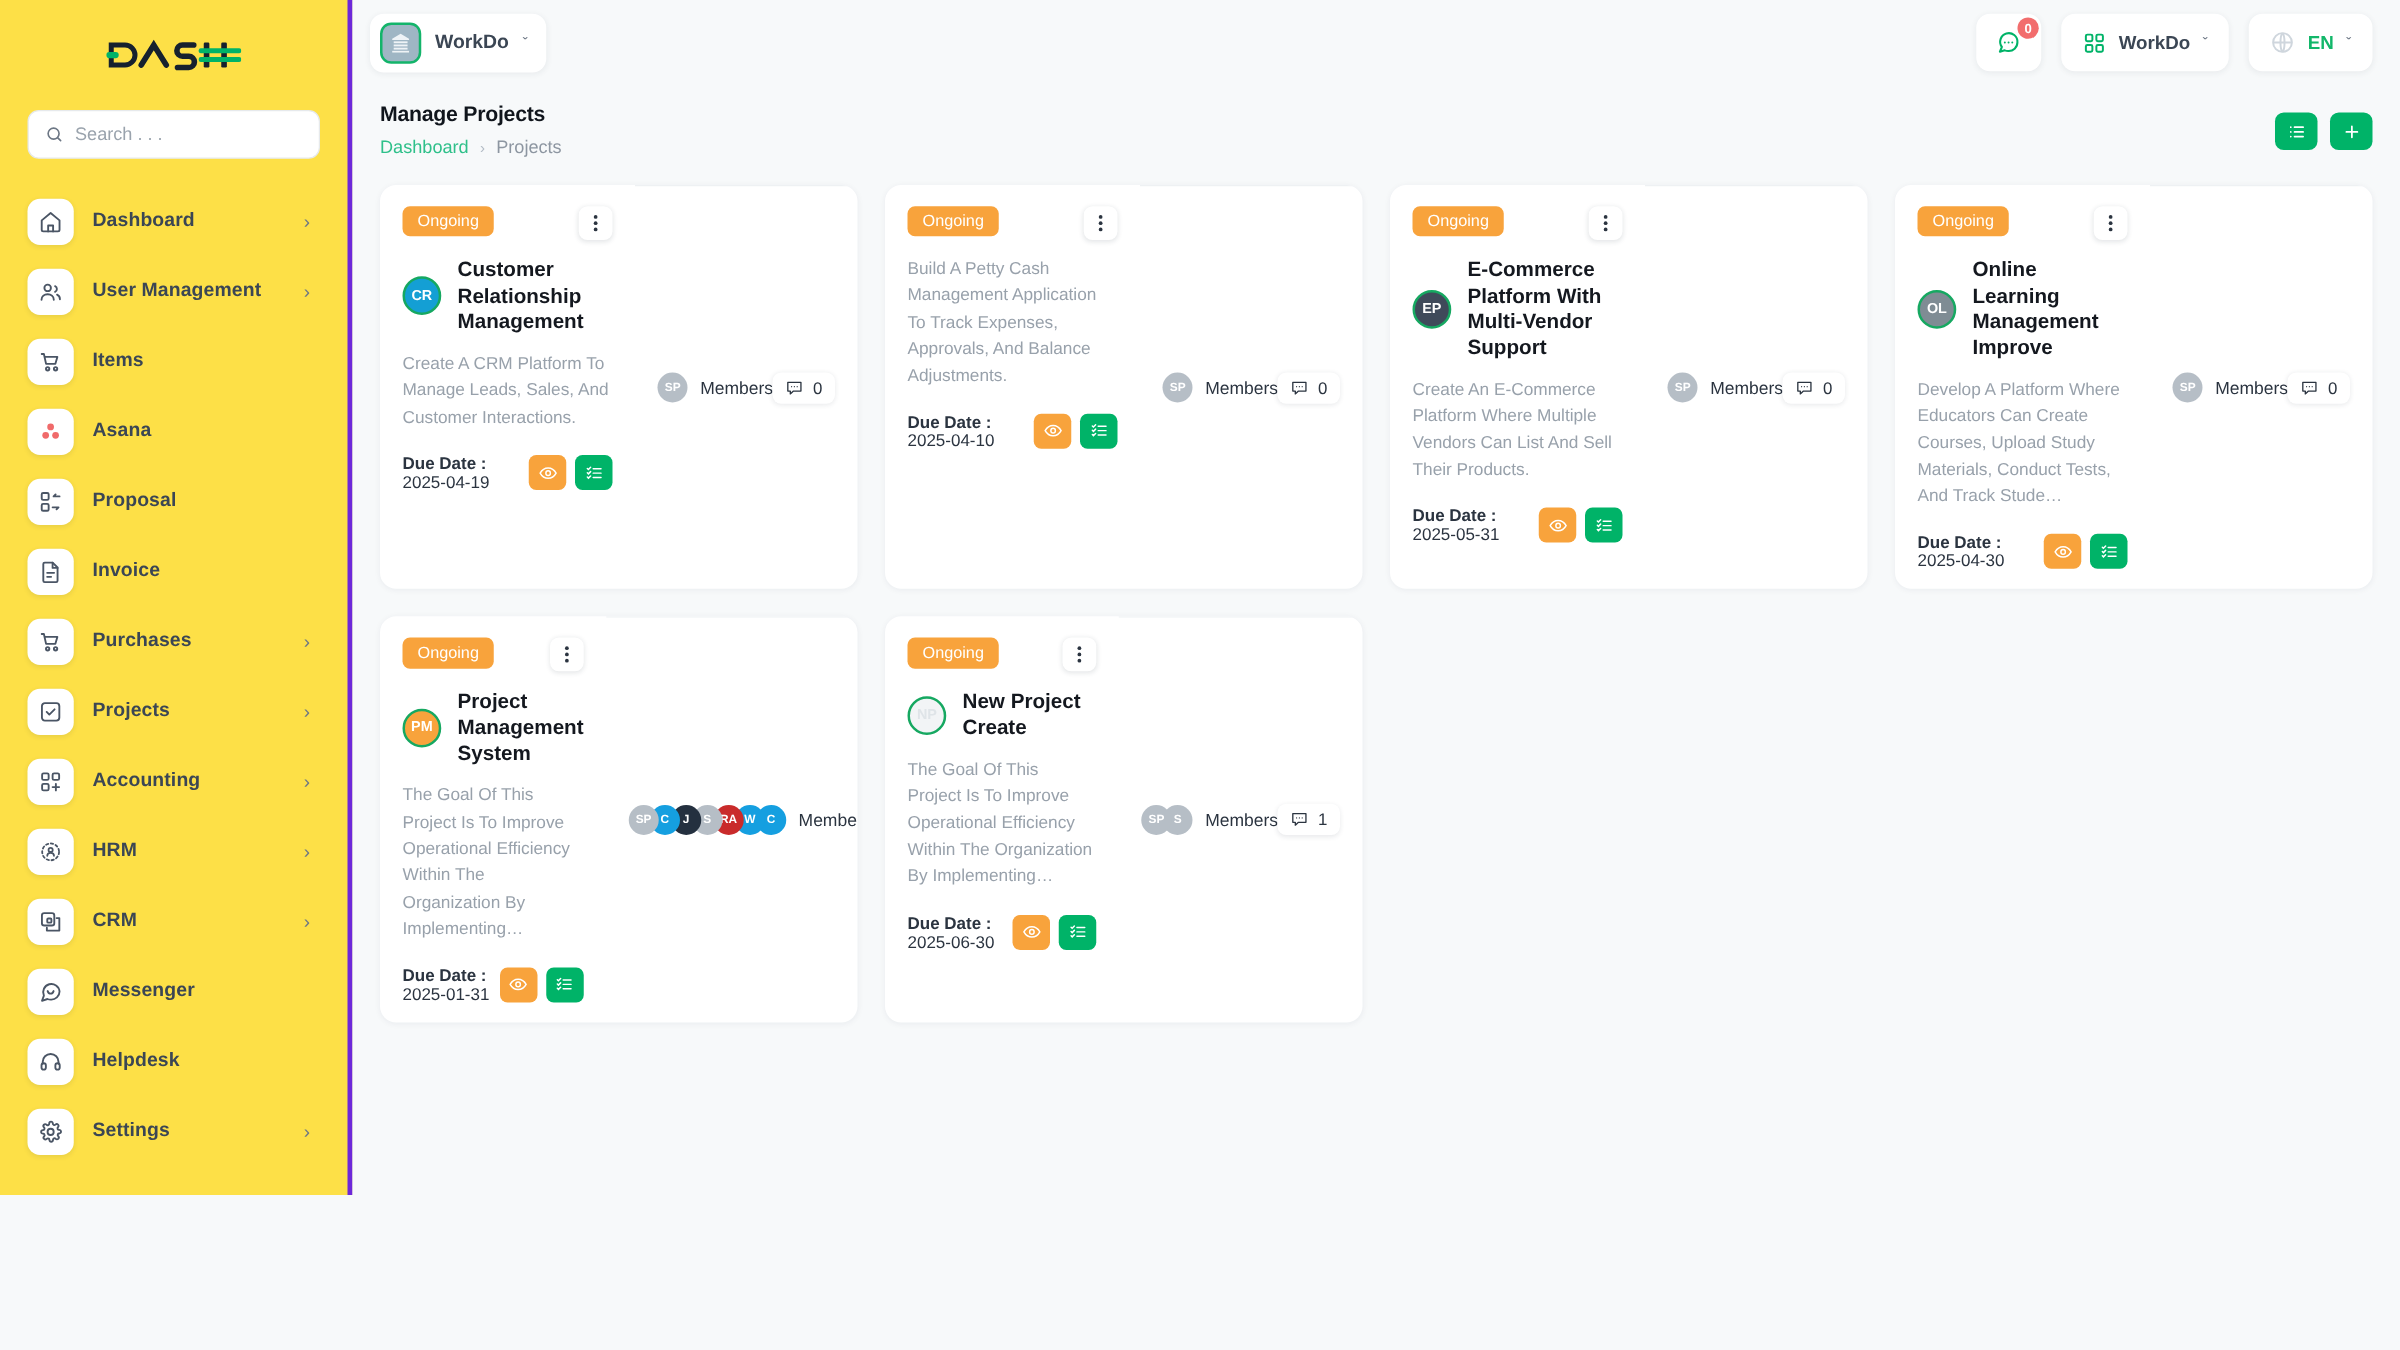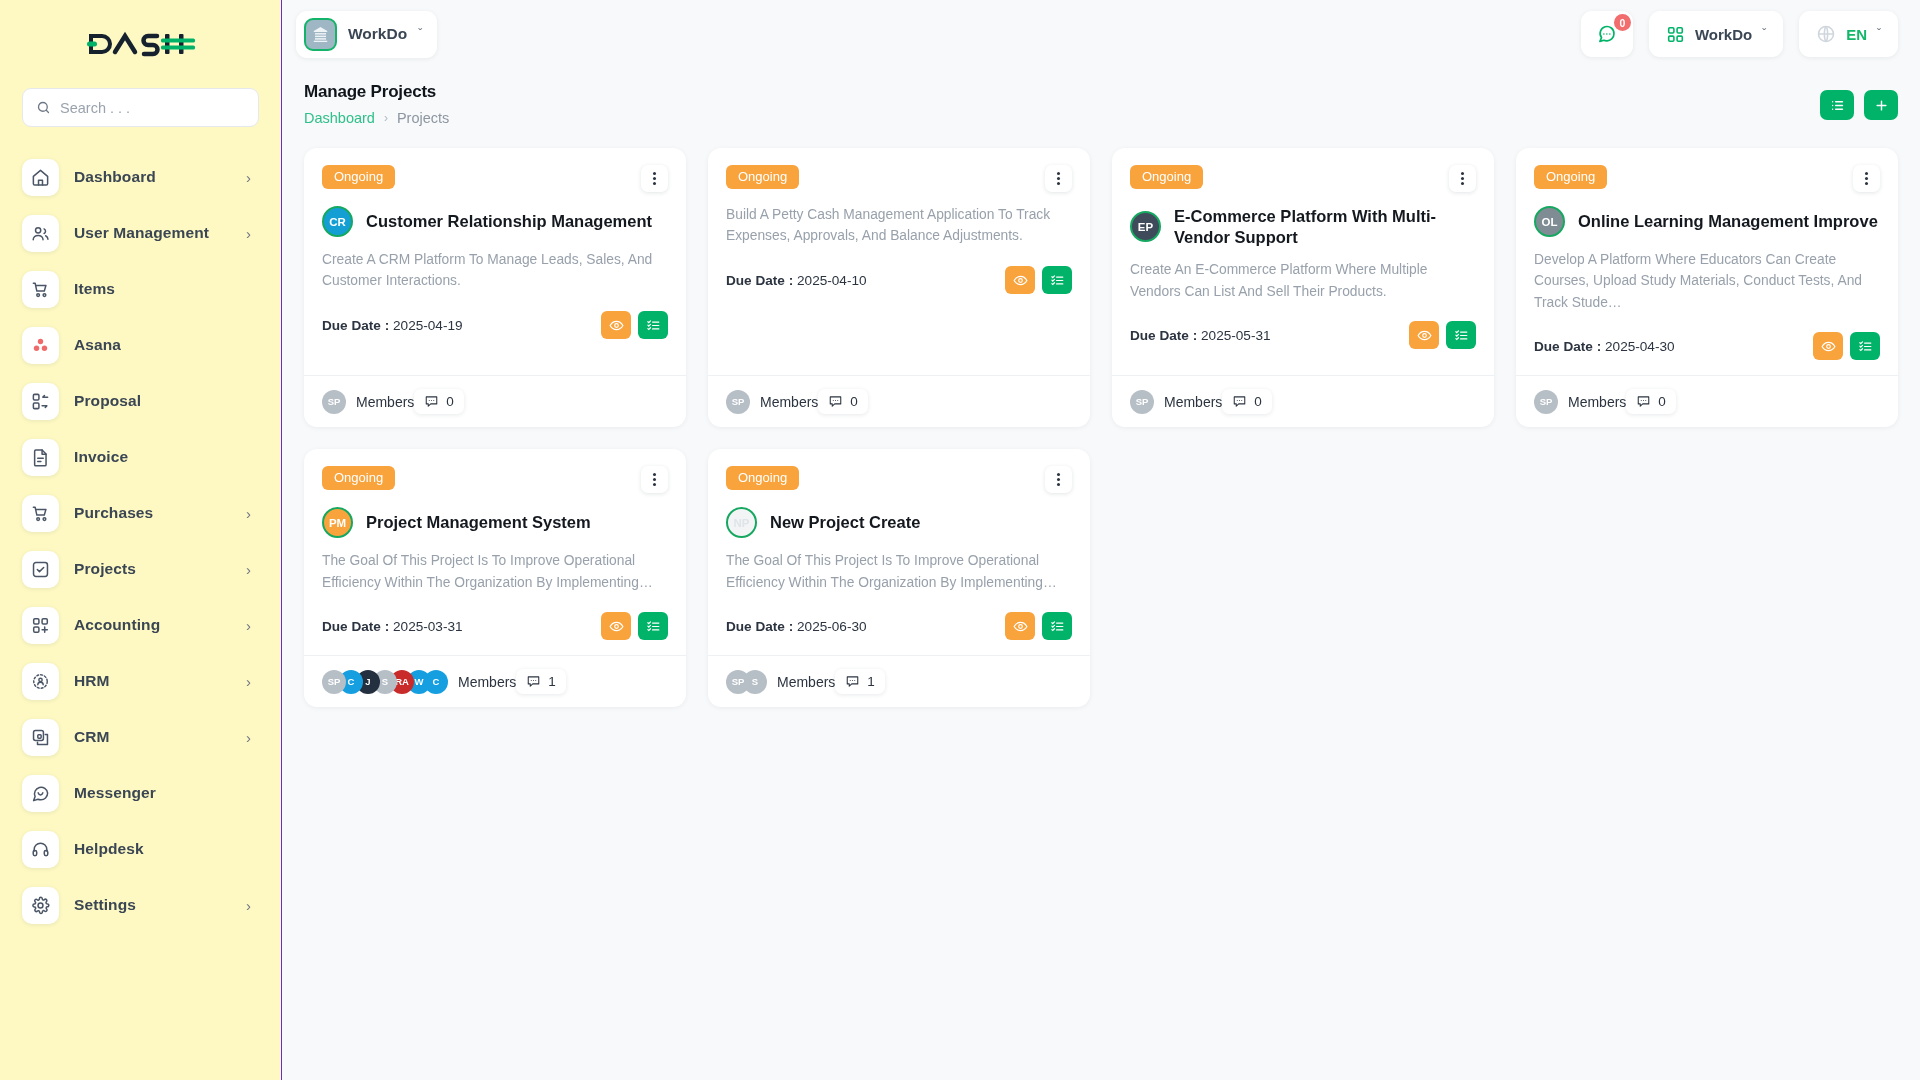--- a/index.html
+++ b/index.html
@@ -6,26 +6,26 @@
   html, body {
     width: 1920px; height: 1080px;
     font-family: "Liberation Sans", sans-serif;
     background: #f7f9fa;
     overflow: hidden;
   }
   body { display: flex; }
 
   
   .sidebar {
-    width: 282px; height: 1080px;
-    background: #fef9c3;
+    width: 282px; height: 956px;
+    background: #fde047;
     flex: 0 0 282px;
     padding: 0 22px;
     position: relative;
-    border-right: 1px solid #6d28d9;
+    border-right: 4px solid #6d28d9;
   }
   .logo-wrap { height: 88px; display: flex; align-items: center; justify-content: center; }
   .logo { display: flex; align-items: center; height: 34px; }
 
   .search-box {
     display: flex; align-items: center; gap: 9px;
     height: 39px; border: 1px solid #e6e9ec; border-radius: 9px;
     padding: 0 13px; margin: 0 0 22px 0;
     background: #fff;
   }
@@ -107,21 +107,21 @@
   }
 
   
   .grid {
     display: grid; grid-template-columns: repeat(4, 1fr);
     gap: 22px; padding: 22px 22px 0 22px;
   }
   .card {
     background: #fff; border-radius: 13px;
     box-shadow: 0 1px 5px rgba(25,40,60,.06);
-    display: flex; flex-direction: column; overflow: hidden;
+    display: flex; overflow: hidden;
   }
   .card-body { padding: 17px 18px 15px 18px; flex: 1; }
   .card-top { display: flex; align-items: flex-start; justify-content: space-between; }
   .status {
     background: #f8a33c; color: #fff; font-size: 13px; font-weight: 500;
     border-radius: 6px; padding: 5px 12px; line-height: 1.1;
   }
   .kebab {
     width: 27px; height: 27px; border-radius: 7px; background: #fff;
     box-shadow: 0 1px 4px rgba(25,40,60,.12);
@@ -719,21 +719,21 @@
             </span>
       </div>
       <div class="proj-row">
         <span class="proj-av" style="background:#f8a33c;color:#fff;">PM</span>
         <span class="proj-name">Project Management System</span>
       </div>
       <div class="desc">The Goal Of This Project Is To Improve Operational Efficiency Within The Organization By Implementing…</div>
       <div class="due-row">
         <div class="due">
           <b>Due Date :</b>
-          <span>2025-03-31</span>
+          <span>2025-01-31</span>
         </div>
         <div class="act-btns">
           <button class="act eye">
             <span>
                   <svg width="15" height="15" viewBox="0 0 24 24" fill="none" stroke="#fff" stroke-width="1.9">
                     <path d="M1.8 12S5.4 5.4 12 5.4 22.2 12 22.2 12 18.6 18.6 12 18.6 1.8 12 1.8 12z"></path>
                     <circle cx="12" cy="12" r="2.9"></circle>
                   </svg>
                 </span>
               </button>

